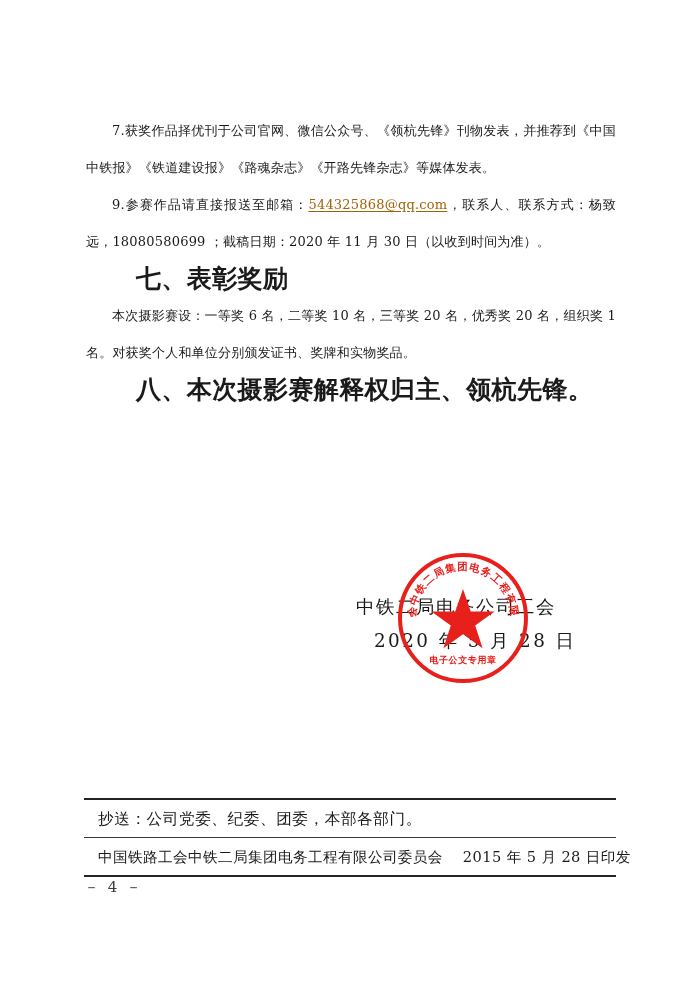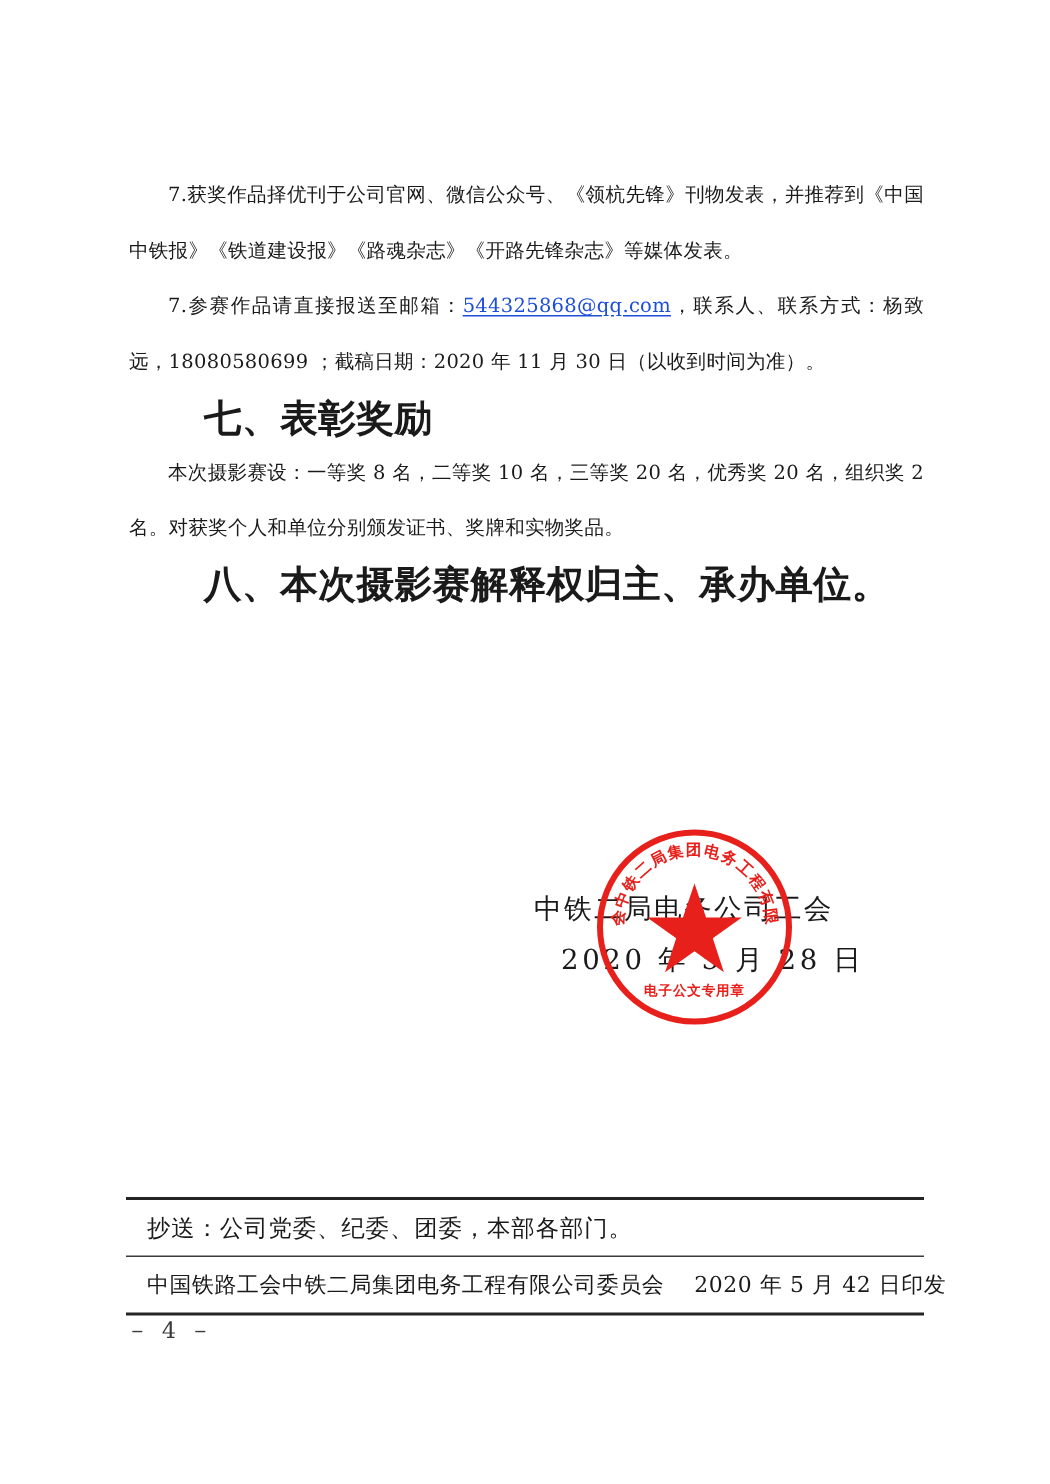--- a/index.html
+++ b/index.html
@@ -41,21 +41,21 @@
   .heading {
     font-family: "DejaVu Sans", "Liberation Sans", sans-serif;
     font-weight: bold;
     font-size: 25px;
     line-height: 37px;
     margin: 0;
     text-indent: 2em;
     letter-spacing: 0.4px;
   }
   .email-link {
-    color: #1d4ed8;
+    color: #a16207;
     text-underline-offset: 2px;
   }
 
   
   .sign-block {
     position: absolute;
     left: 330px;
     top: 590px;
     width: 300px;
     font-size: 18.4px;
@@ -123,27 +123,27 @@
 </head>
 <body>
 
 <div class="page">
 
   <div class="body-block">
 
     <p class="para last-line-left">7.获奖作品择优刊于公司官网、微信公众号、《领杭先锋》刊物发表，并推荐到《中国中铁报》《铁道建设报》《路魂杂志》《开路先锋杂志》等媒体发表。</p>
 
 
-    <p class="para last-line-left"><span>7.参赛作品请直接报送至邮箱：</span><a class="email-link" href="#">544325868@qq.com</a><span>，联系人、联系方式：杨致远，18080580699 ；截稿日期：2020 年 11 月 30 日（以收到时间为准）。</span></p>
+    <p class="para last-line-left"><span>9.参赛作品请直接报送至邮箱：</span><a class="email-link" href="#">544325868@qq.com</a><span>，联系人、联系方式：杨致远，18080580699 ；截稿日期：2020 年 11 月 30 日（以收到时间为准）。</span></p>
 
     <p class="heading">七、表彰奖励</p>
 
-    <p class="para last-line-left">本次摄影赛设：一等奖 8 名，二等奖 10 名，三等奖 20 名，优秀奖 20 名，组织奖 2 名。对获奖个人和单位分别颁发证书、奖牌和实物奖品。</p>
+    <p class="para last-line-left">本次摄影赛设：一等奖 6 名，二等奖 10 名，三等奖 20 名，优秀奖 20 名，组织奖 1 名。对获奖个人和单位分别颁发证书、奖牌和实物奖品。</p>
 
-    <p class="heading">八、本次摄影赛解释权归主、承办单位。</p>
+    <p class="heading">八、本次摄影赛解释权归主、领杭先锋。</p>
   </div>
 
   <div class="sign-block">
     <p class="sign-line">中铁二局电务公司工会</p>
     <p class="sign-line date">2020 年 5 月 28 日</p>
   </div>
 
   <div class="seal">
     <svg viewBox="0 0 134 134" xmlns="http://www.w3.org/2000/svg">
       <defs>
@@ -157,19 +157,19 @@
         <textPath href="#sealArc" startOffset="50%">中国铁路工会中铁二局集团电务工程有限公司委员会</textPath>
       </text>
       <text font-family="'DejaVu Sans','Liberation Sans',sans-serif" font-size="9" font-weight="bold" fill="#e8201c" letter-spacing="0.6" text-anchor="middle" x="67" y="112">电子公文专用章</text>
     </svg>
   </div>
 
   <div class="footer">
     <div class="rule-thick"></div>
     <div class="footer-row">抄送：公司党委、纪委、团委，本部各部门。</div>
     <div class="rule-thin"></div>
-    <div class="footer-row issue"><span>中国铁路工会中铁二局集团电务工程有限公司委员会</span><span class="gap"></span><span>2020 年 5 月 42 日印发</span></div>
+    <div class="footer-row issue"><span>中国铁路工会中铁二局集团电务工程有限公司委员会</span><span class="gap"></span><span>2015 年 5 月 28 日印发</span></div>
     <div class="rule-thick"></div>
   </div>
 
   <div class="page-number">－ 4 －</div>
 
 </div>
 
 </body></html>

